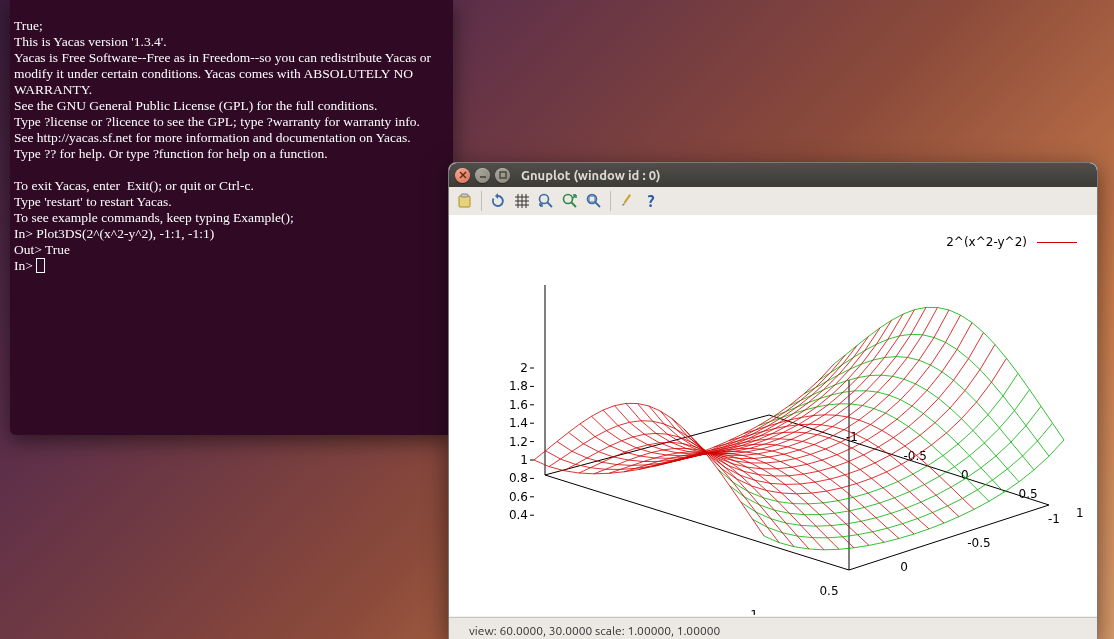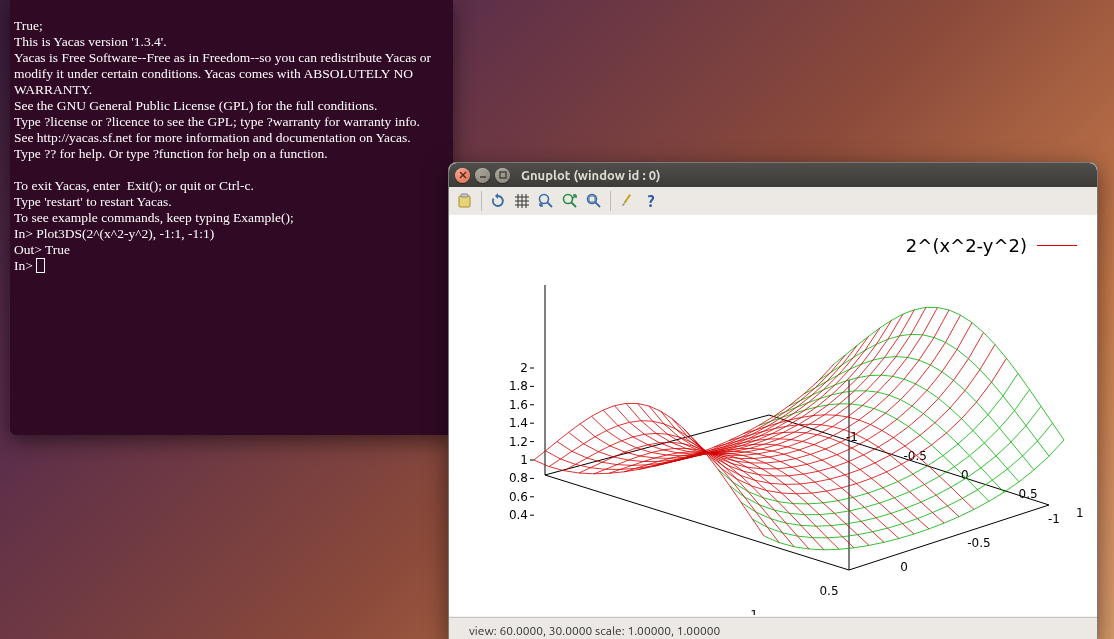--- a/index.html
+++ b/index.html
@@ -133,21 +133,21 @@
     display: flex;
     align-items: center;
     padding: 0 20px;
   }
 
   .legend {
     position: absolute;
     right: 20px;
     top: 20px;
     font-family: "DejaVu Sans", sans-serif;
-    font-size: 18px;
+    font-size: 12px;
     color: #000;
     display: flex;
     align-items: center;
   }
   .legend .swatch {
     display: inline-block;
     width: 40px;
     height: 0;
     border-top: 1.5px solid #d40000;
     margin-left: 10px;

